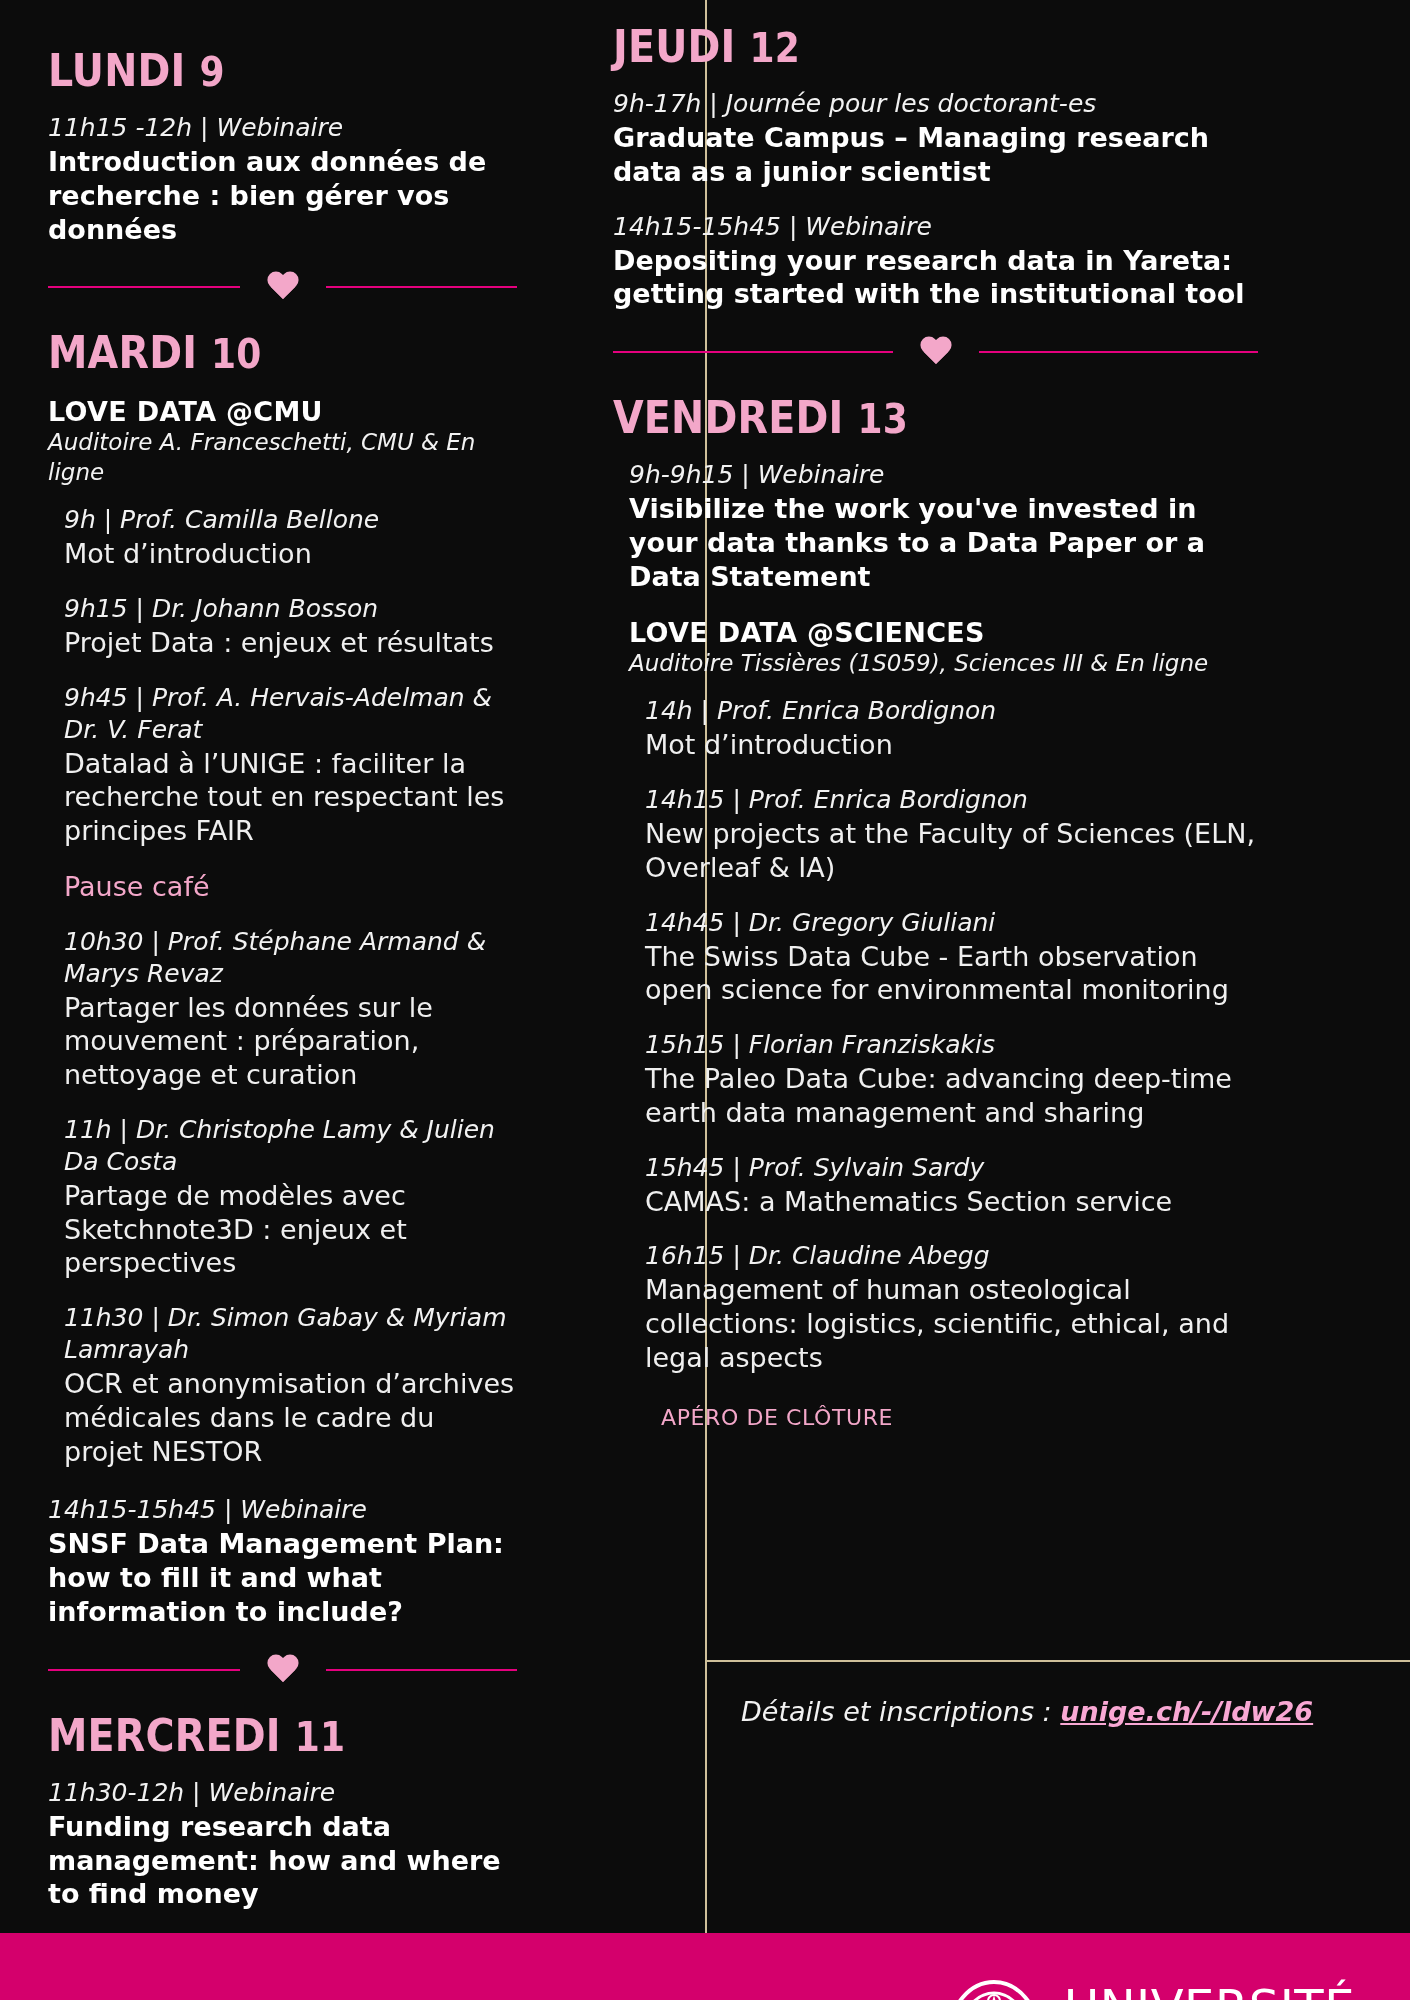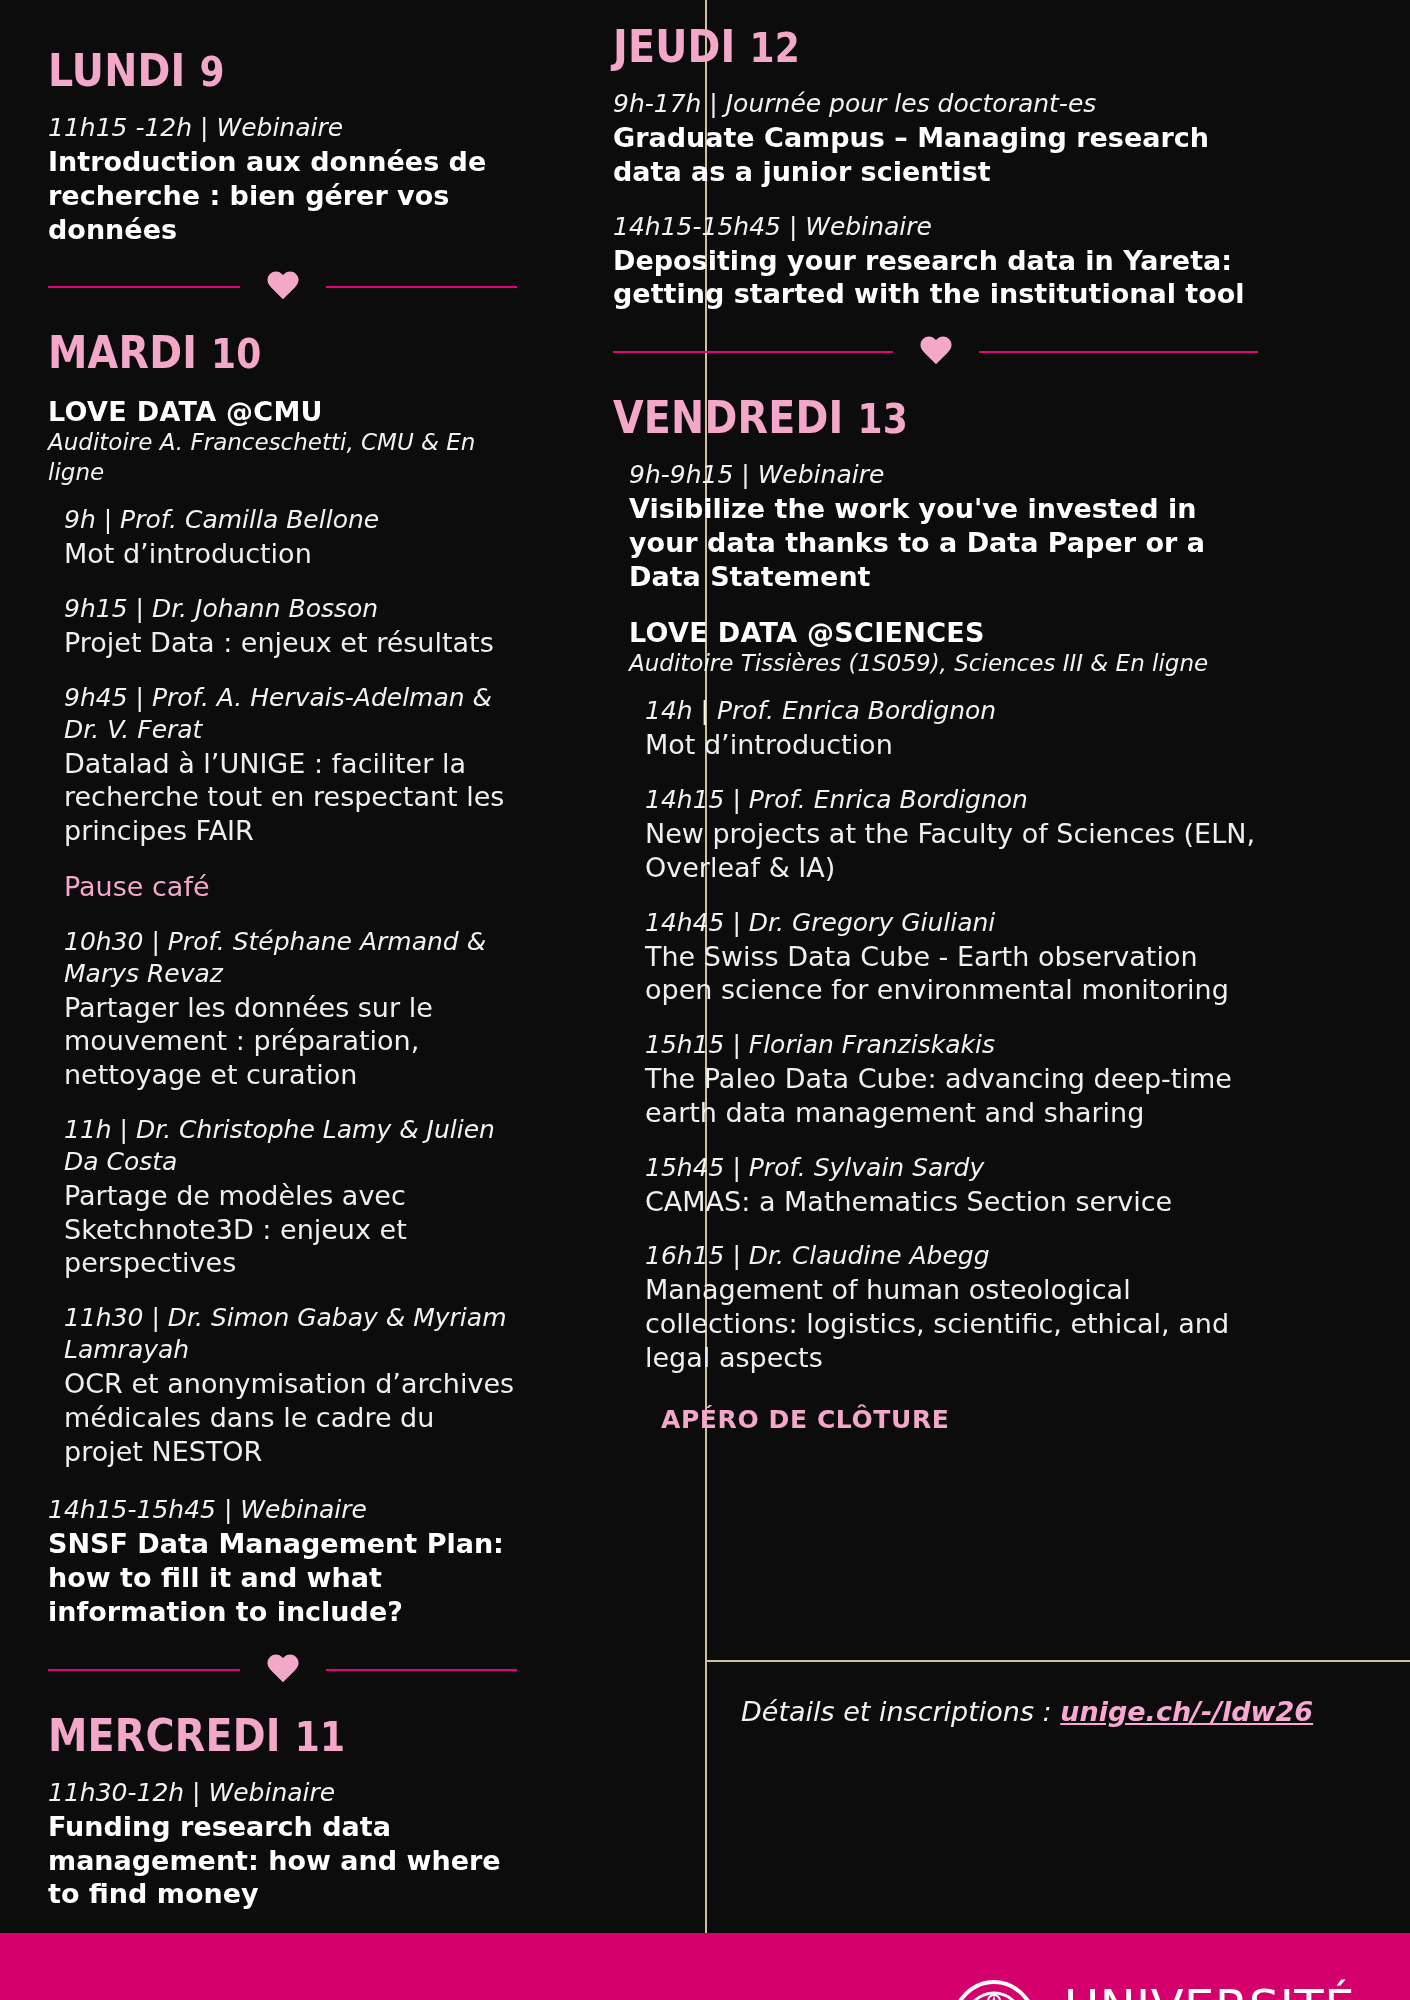--- a/index.html
+++ b/index.html
@@ -88,21 +88,21 @@
   }
   .sep .heart:before, .sep .heart:after {
     content:""; position:absolute; top:0; width:17px; height:27px;
     background:#f3a7c9; border-radius:17px 17px 0 0;
   }
   .sep .heart:before { left:17px; transform:rotate(-45deg); transform-origin:0 100%; }
   .sep .heart:after  { left:0;    transform:rotate(45deg);  transform-origin:100% 100%; }
 
   
   .apero {
-    color:#f3a7c9; font-weight:bold; font-size:25px;
+    color:#f3a7c9; font-weight:normal; font-size:22px;
     letter-spacing:0.6px; margin-top:30px; margin-bottom:22px;
   }
   .details {
     font-style:italic; color:#f2f2f2; font-size:27px;
     padding:34px 0 0 34px;
   }
   .details a { color:#f9a8d4; font-weight:bold; text-decoration:underline; font-style:italic; }
 
   
   .footer {

